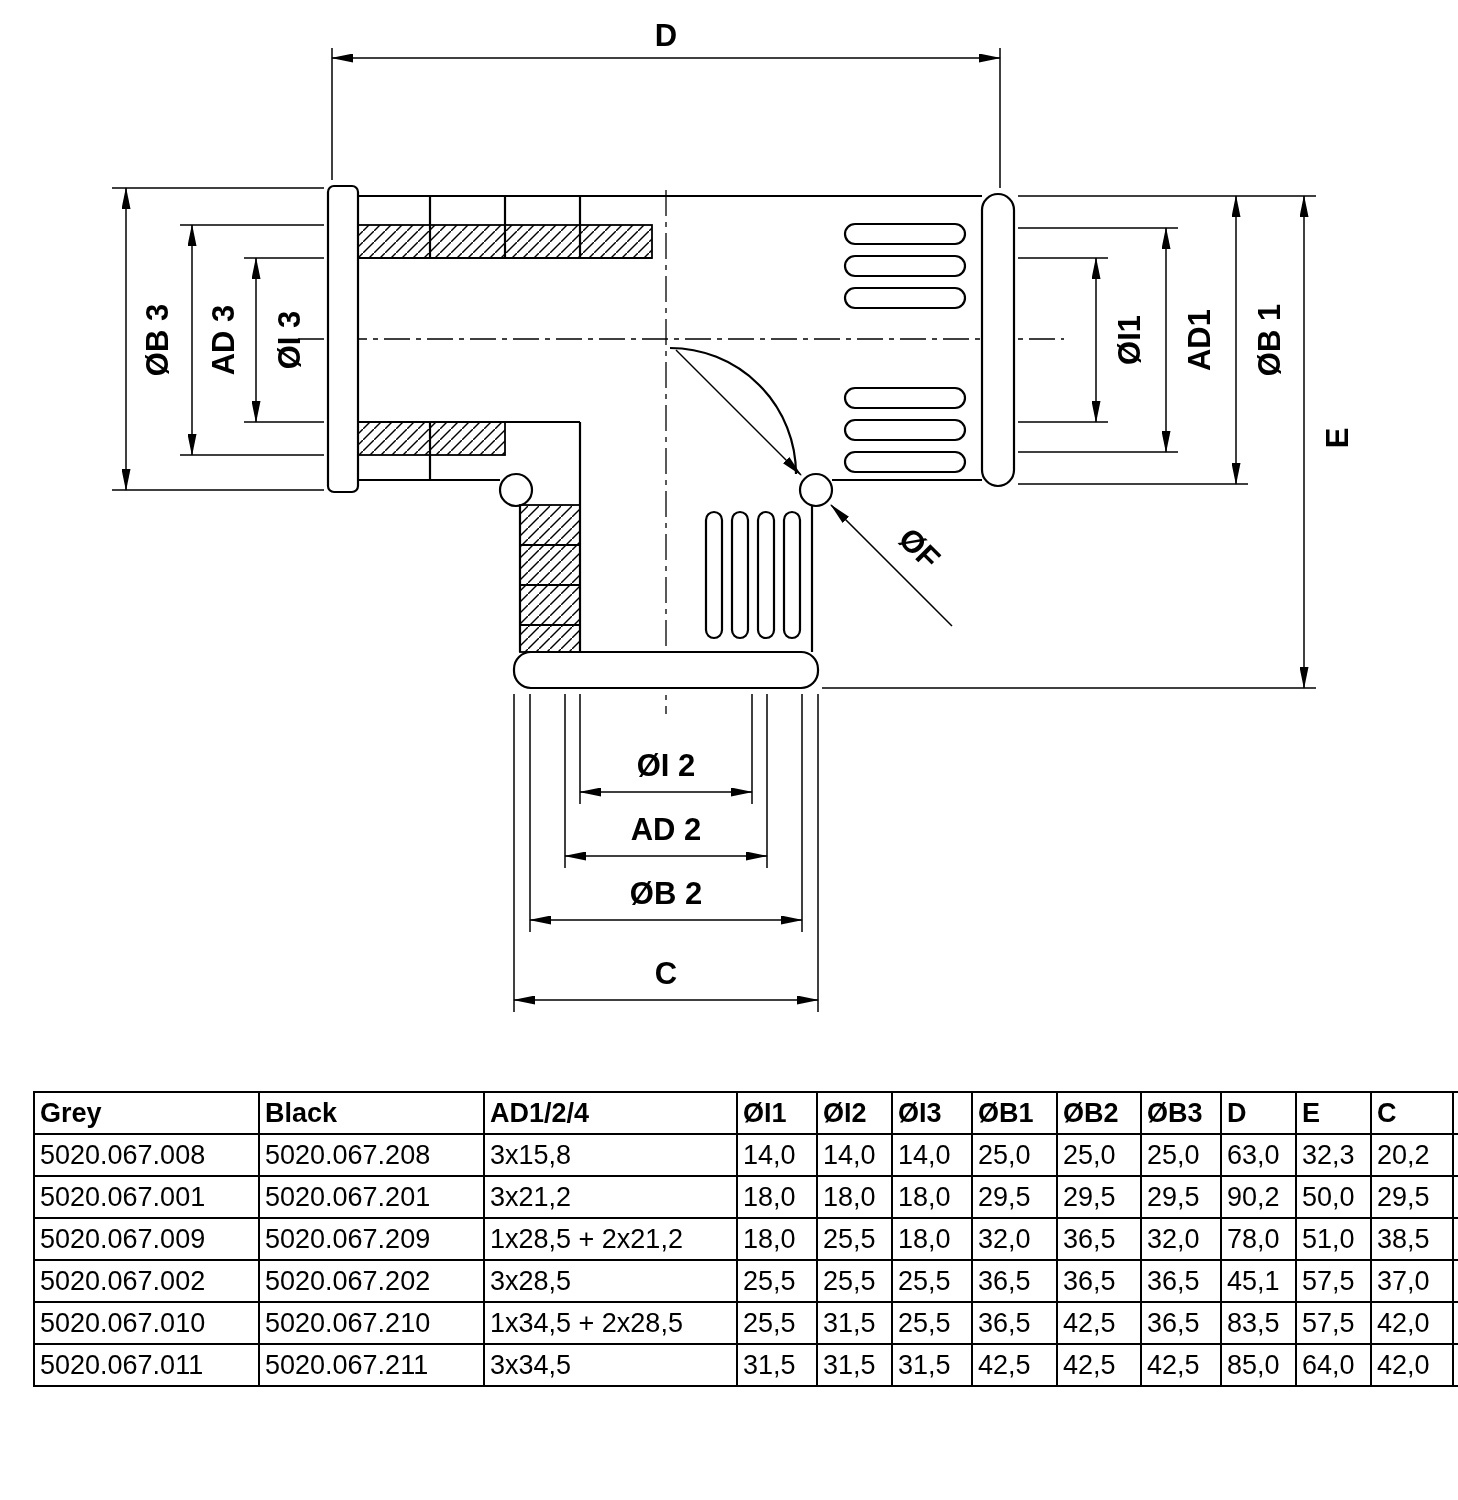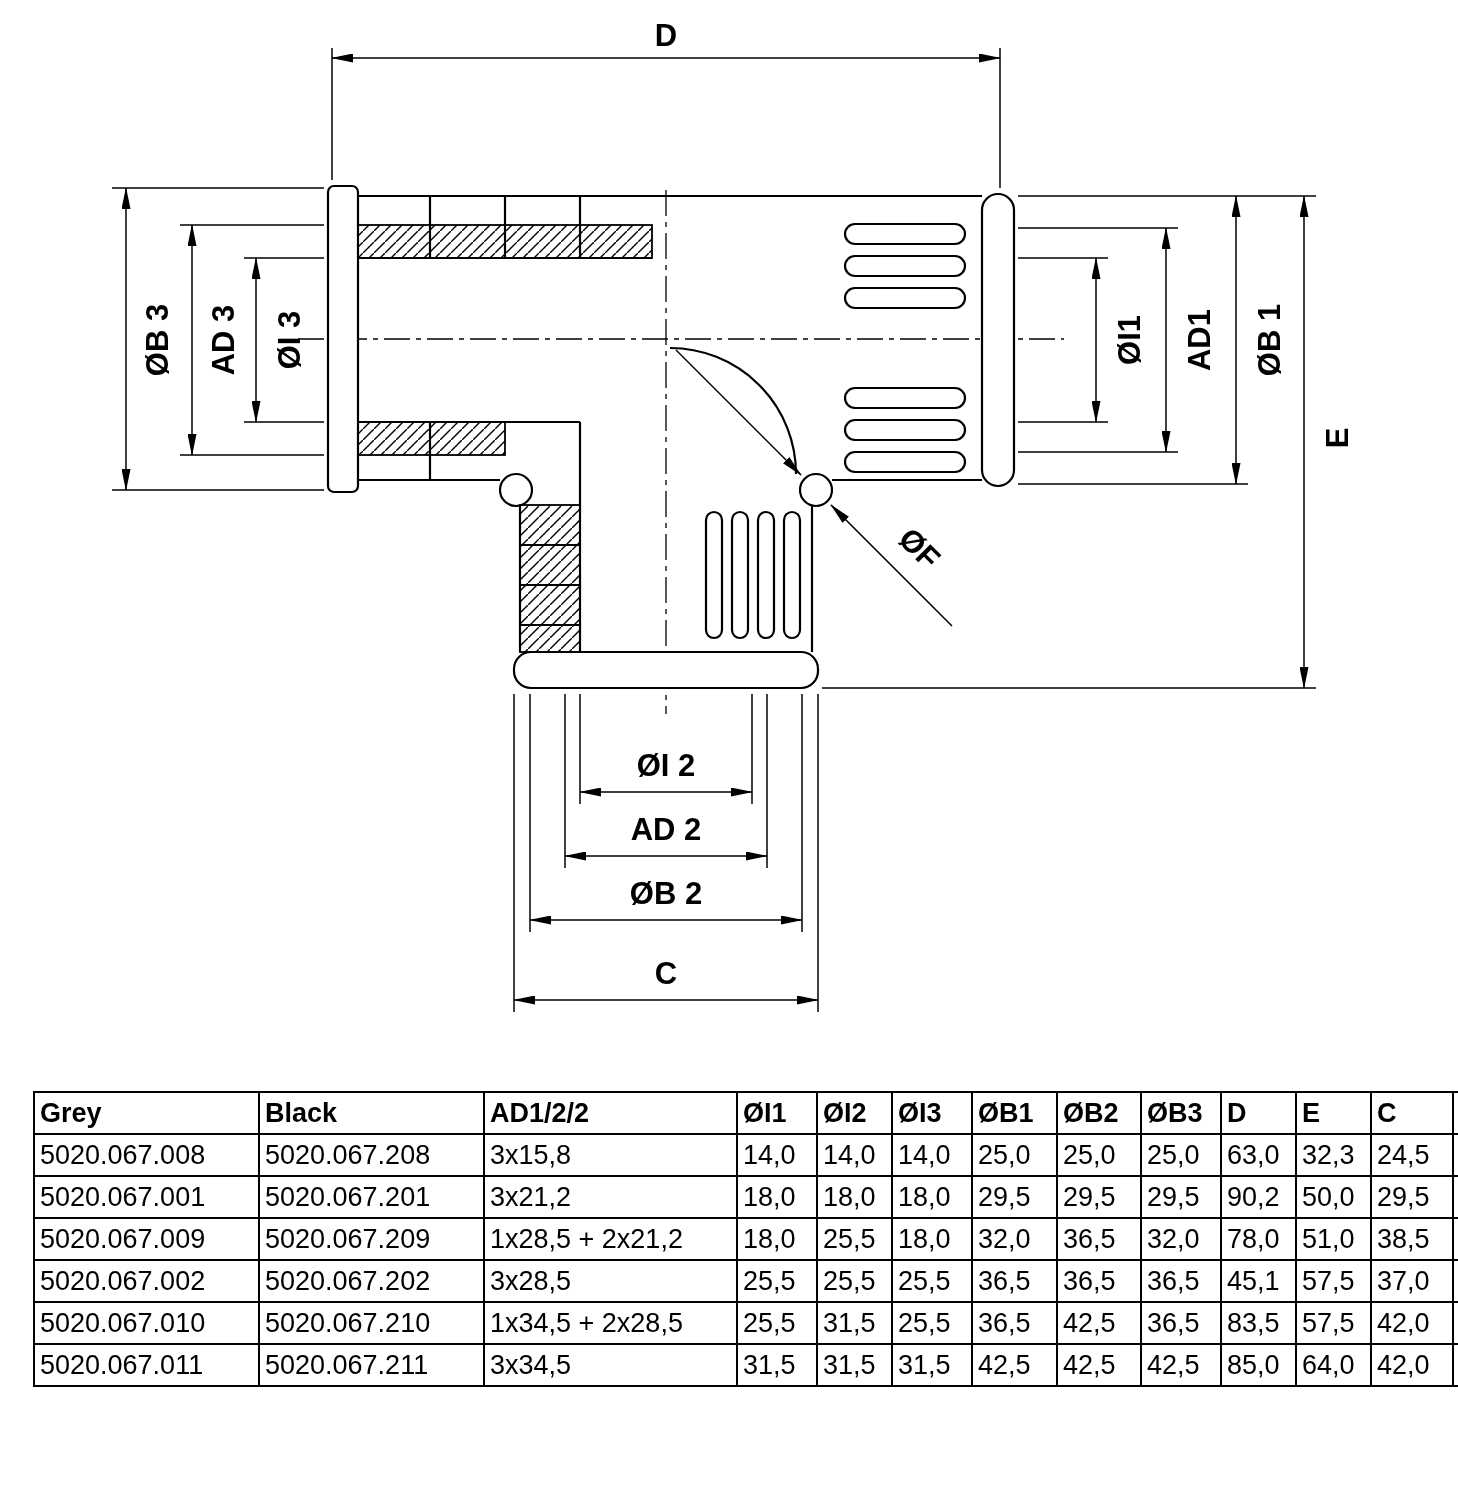--- a/index.html
+++ b/index.html
@@ -219,21 +219,21 @@
         <col style="width:80px">
       <col style="width:75px">
         <col style="width:75px">
         <col style="width:82px">
       <col style="width:29px">
     </colgroup>
     <thead>
       <tr>
         <th>Grey</th>
         <th>Black</th>
-        <th>AD1/2/2</th>
+        <th>AD1/2/4</th>
         <th>ØI1</th>
         <th>ØI2</th>
         <th>ØI3</th>
         <th>ØB1</th>
         <th>ØB2</th>
         <th>ØB3</th>
         <th>D</th>
         <th>E</th>
         <th>C</th>
         <th>F</th>
@@ -245,21 +245,21 @@
           <td>5020.067.208</td>
           <td>3x15,8</td>
           <td>14,0</td>
           <td>14,0</td>
           <td>14,0</td>
           <td>25,0</td>
           <td>25,0</td>
           <td>25,0</td>
           <td>63,0</td>
           <td>32,3</td>
-          <td>24,5</td>
+          <td>20,2</td>
           <td>4</td>
         </tr>
         <tr>
           <td>5020.067.001</td>
           <td>5020.067.201</td>
           <td>3x21,2</td>
           <td>18,0</td>
           <td>18,0</td>
           <td>18,0</td>
           <td>29,5</td>

